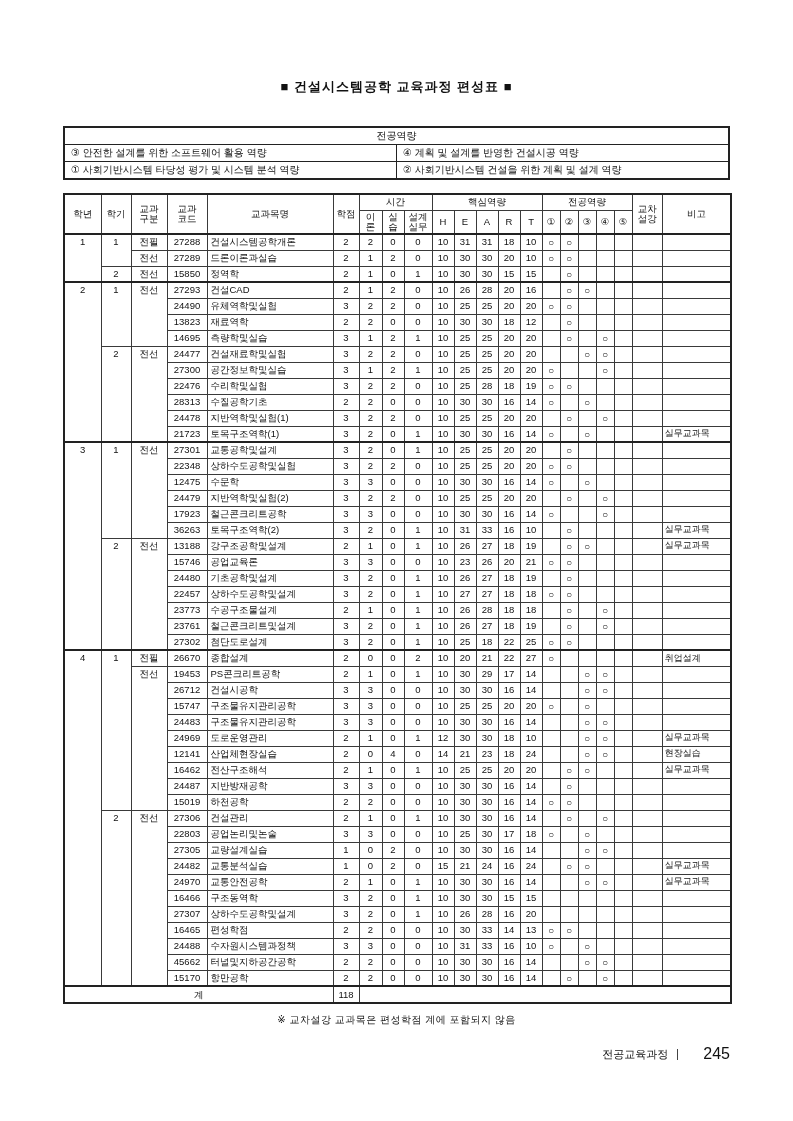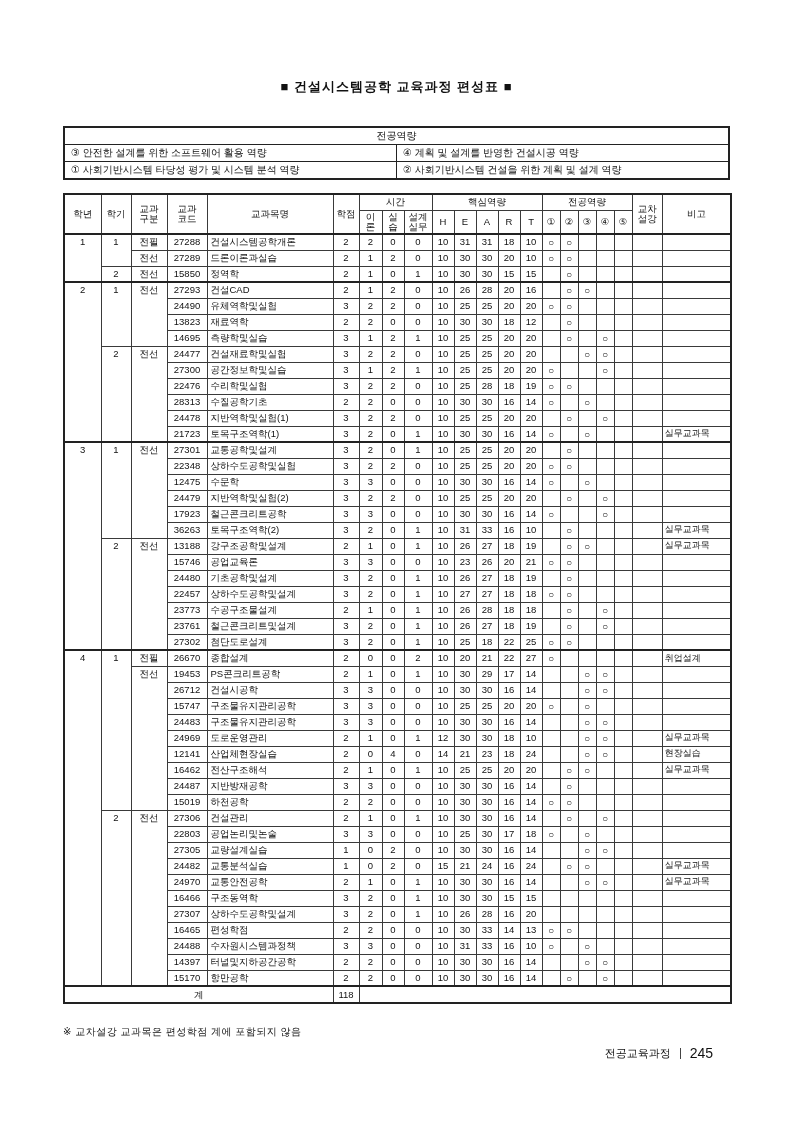--- a/index.html
+++ b/index.html
@@ -35,31 +35,31 @@
   .main-table thead th { white-space:pre-line; padding:1px; }
   .main-table thead tr:last-child th { height:20px; }
   .main-table thead { border-bottom:2px solid #222; }
   .main-table td.left { text-align:left; padding-left:3px; }
   .main-table td.merged { vertical-align:top; padding-top:2px; }
   .main-table td.circle { font-size:10px; }
   .main-table td.remark { font-size:9px; text-align:left; padding-left:2px; }
   .main-table tr.year-start td { border-top:2px solid #222; }
   .main-table tr.total-row td { border-top:2px solid #222; height:17px; }
 
-  .footnote { font-size:10px; margin-top:21px; letter-spacing:0.5px; }
+  .footnote { font-size:10px; margin-top:9px; letter-spacing:0.5px;text-align:center; }
 
   .page-footer {
-    position:absolute; top:1045px; right:80px;
+    position:absolute; top:1045px; right:63px;
     display:flex; align-items:center; font-size:11px;
   }
   .page-footer .sep {
     display:inline-block; width:1px; height:11px; background:#444;
     margin:0 9px;
   }
-  .page-footer .pnum { font-size:14px; }
+  .page-footer .pnum { font-size:16px;margin-left:16px; }
 </style>
 </head>
 <body>
 
 <div class="page">
 
   <div class="doc-title">■ 건설시스템공학 교육과정 편성표 ■</div>
 
   <table class="comp-table">
     <tbody>
@@ -1054,21 +1054,21 @@
           <td>10</td>
           <td class="circle">○</td>
           <td class="circle"></td>
           <td class="circle">○</td>
           <td class="circle"></td>
           <td class="circle"></td>
           <td></td>
           <td class="remark"></td>
         </tr>
         <tr>
-          <td>14397</td>
+          <td>45662</td>
           <td class="left">터널및지하공간공학</td>
           <td>2</td>
           <td>2</td>
           <td>0</td>
           <td>0</td>
           <td>10</td>
           <td>30</td>
           <td>30</td>
           <td>16</td>
           <td>14</td>

